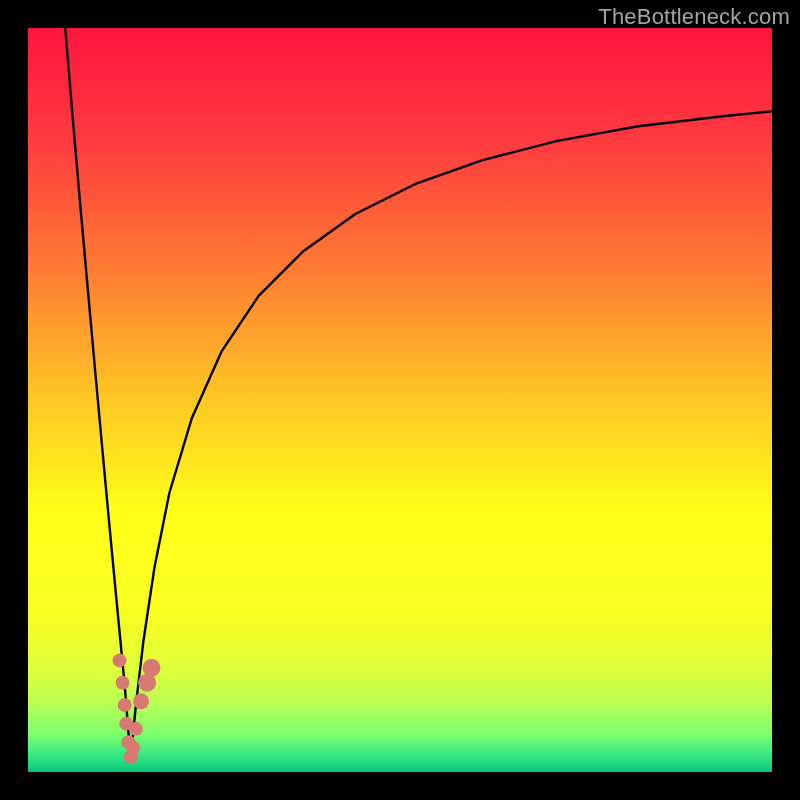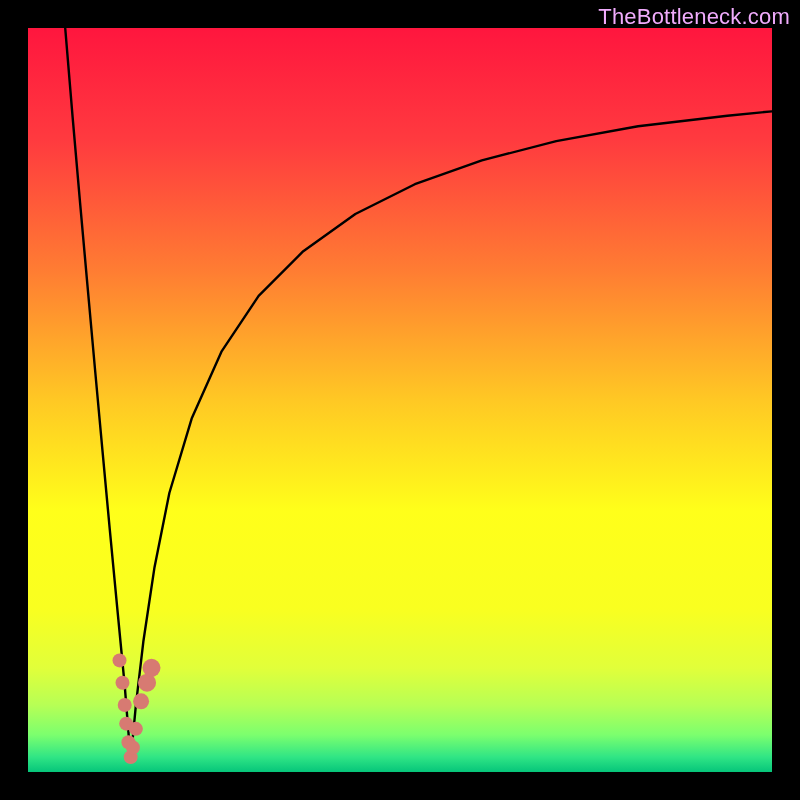--- a/index.html
+++ b/index.html
@@ -14,21 +14,21 @@
   .frame {
     position: relative;
     width: 800px;
     height: 800px;
     background: #000;
   }
   .watermark {
     position: absolute;
     top: 4px;
     right: 10px;
-    color: #f0abfc;
+    color: #a3a3a3;
     font-size: 22px;
     font-weight: 500;
     letter-spacing: 0.2px;
     z-index: 5;
     text-align: right;
   }
   svg.plot {
     position: absolute;
     top: 28px;
     left: 28px;

